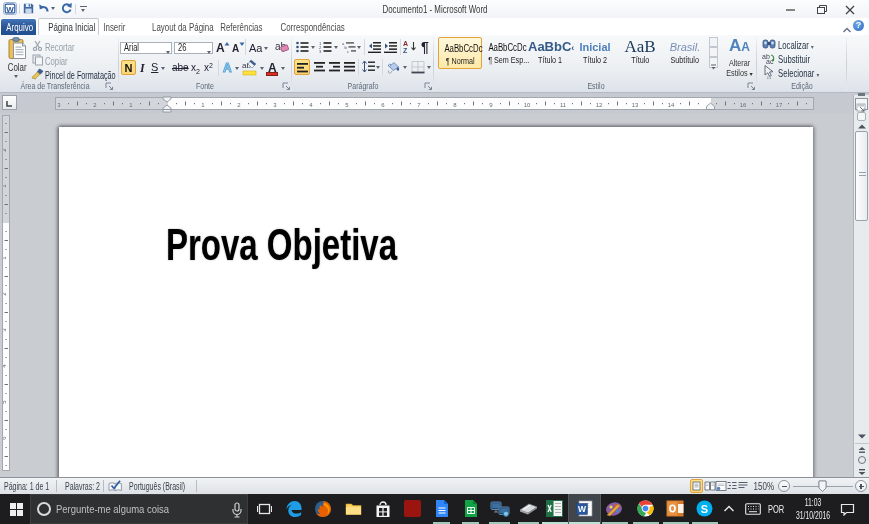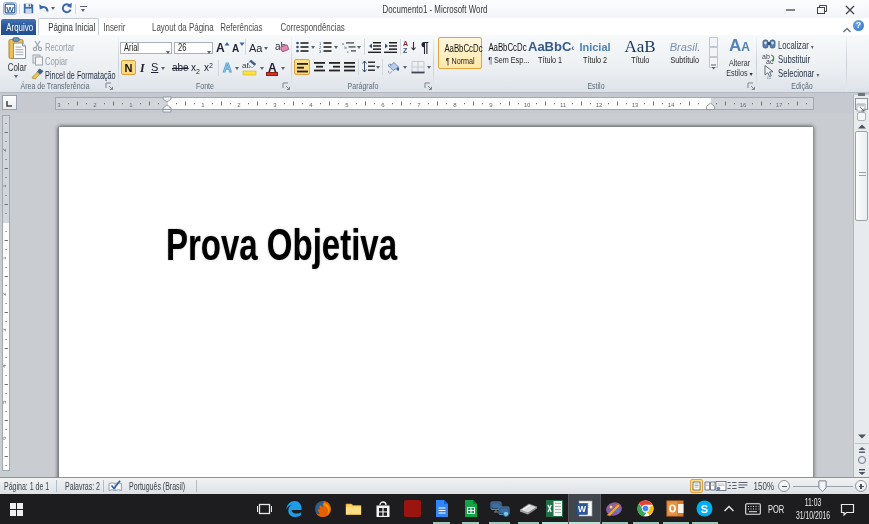--- a/index.html
+++ b/index.html
@@ -622,20 +622,28 @@
 
 <div class="abs" id="taskbar" style="left:0;top:494px;width:869px;height:30px;background:#1d1d1f;">
 
   <svg class="abs" style="left:10px;top:9px;" width="13" height="13" viewBox="0 0 13 13">
     <rect x="0" y="0" width="6" height="6" fill="#eee"></rect>
       <rect x="7" y="0" width="6" height="6" fill="#eee"></rect>
     <rect x="0" y="7" width="6" height="6" fill="#eee"></rect>
       <rect x="7" y="7" width="6" height="6" fill="#eee"></rect>
   </svg>
 
+  <div class="abs" style="left:30px;top:0;width:218px;height:30px;background:#2f3032;border:1px solid #3c3d3f;">
+    <div class="abs" style="left:6px;top:7px;width:14px;height:14px;border:2px solid #dadada;border-radius:50%;"></div>
+    <div class="abs" style="left:25px;top:8px;font-size:11px;color:#c0c0c0;transform:scaleX(.86);transform-origin:0 50%;white-space:nowrap;">Pergunte-me alguma coisa</div>
+    <svg class="abs" style="left:200px;top:7px;" width="12" height="16" viewBox="0 0 12 16">
+      <rect x="4" y="1" width="4" height="8" rx="2" fill="none" stroke="#cfcfcf" stroke-width="1.2"></rect>
+      <path d="M2 7 v1.5 a4 4 0 0 0 8 0 V7 M6 12.5 V15 M3.5 15 h5" fill="none" stroke="#cfcfcf" stroke-width="1.2"></path>
+    </svg>
+  </div>
 
   <svg class="abs" style="left:257px;top:8px;" width="15" height="14" viewBox="0 0 15 14">
     <rect x="2.5" y="2.5" width="10" height="9" fill="none" stroke="#e8e8e8" stroke-width="1.3"></rect>
     <path d="M0.5 4 v6 M14.5 4 v6" stroke="#e8e8e8" stroke-width="1.1"></path>
   </svg>
 
   <svg class="abs" style="left:285px;top:6px;" width="18" height="18" viewBox="0 0 18 18">
     <path d="M1.5 9.5 C1.5 4 6 1 9.5 1 C14 1 16.5 4.5 16.5 8 V10 H6.5 C6.8 12.5 9 13.6 11.5 13.6 C13.5 13.6 15 13 16.2 12.2 L16 15 C14.5 16.3 12.5 17 10.5 17 C5.5 17 3.2 13.8 3.3 10.5 C3.4 7.5 5.2 5.6 7.3 4.8 C5 5 2.6 6.6 1.5 9.5 Z" fill="#1e9de4"></path>
   </svg>
 

